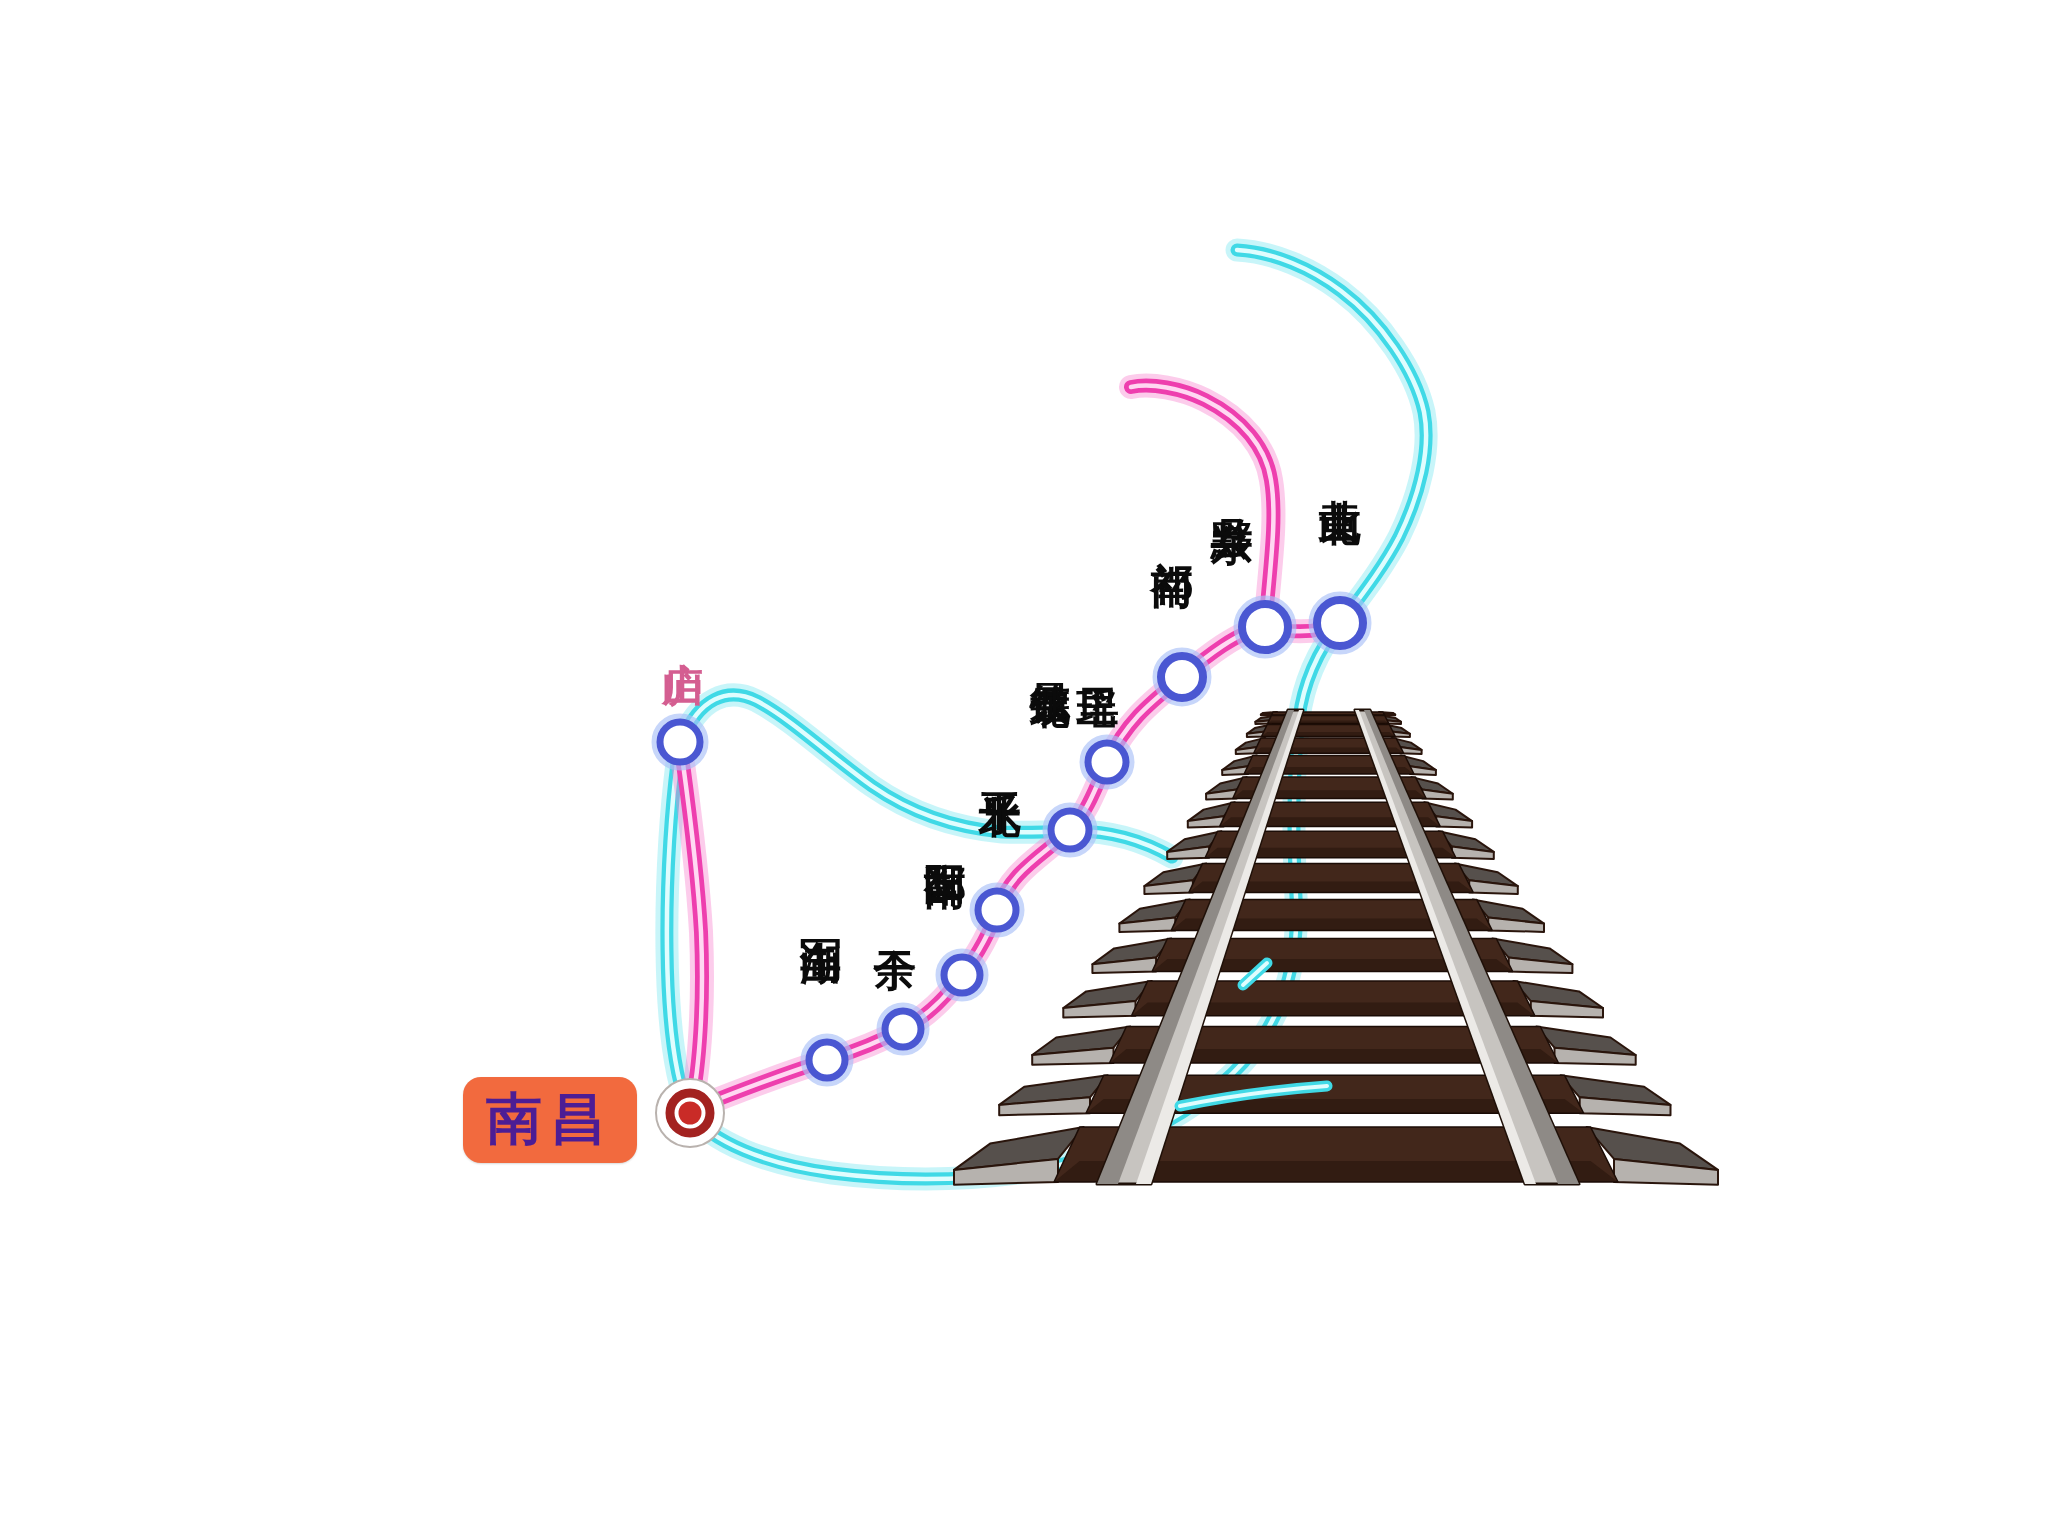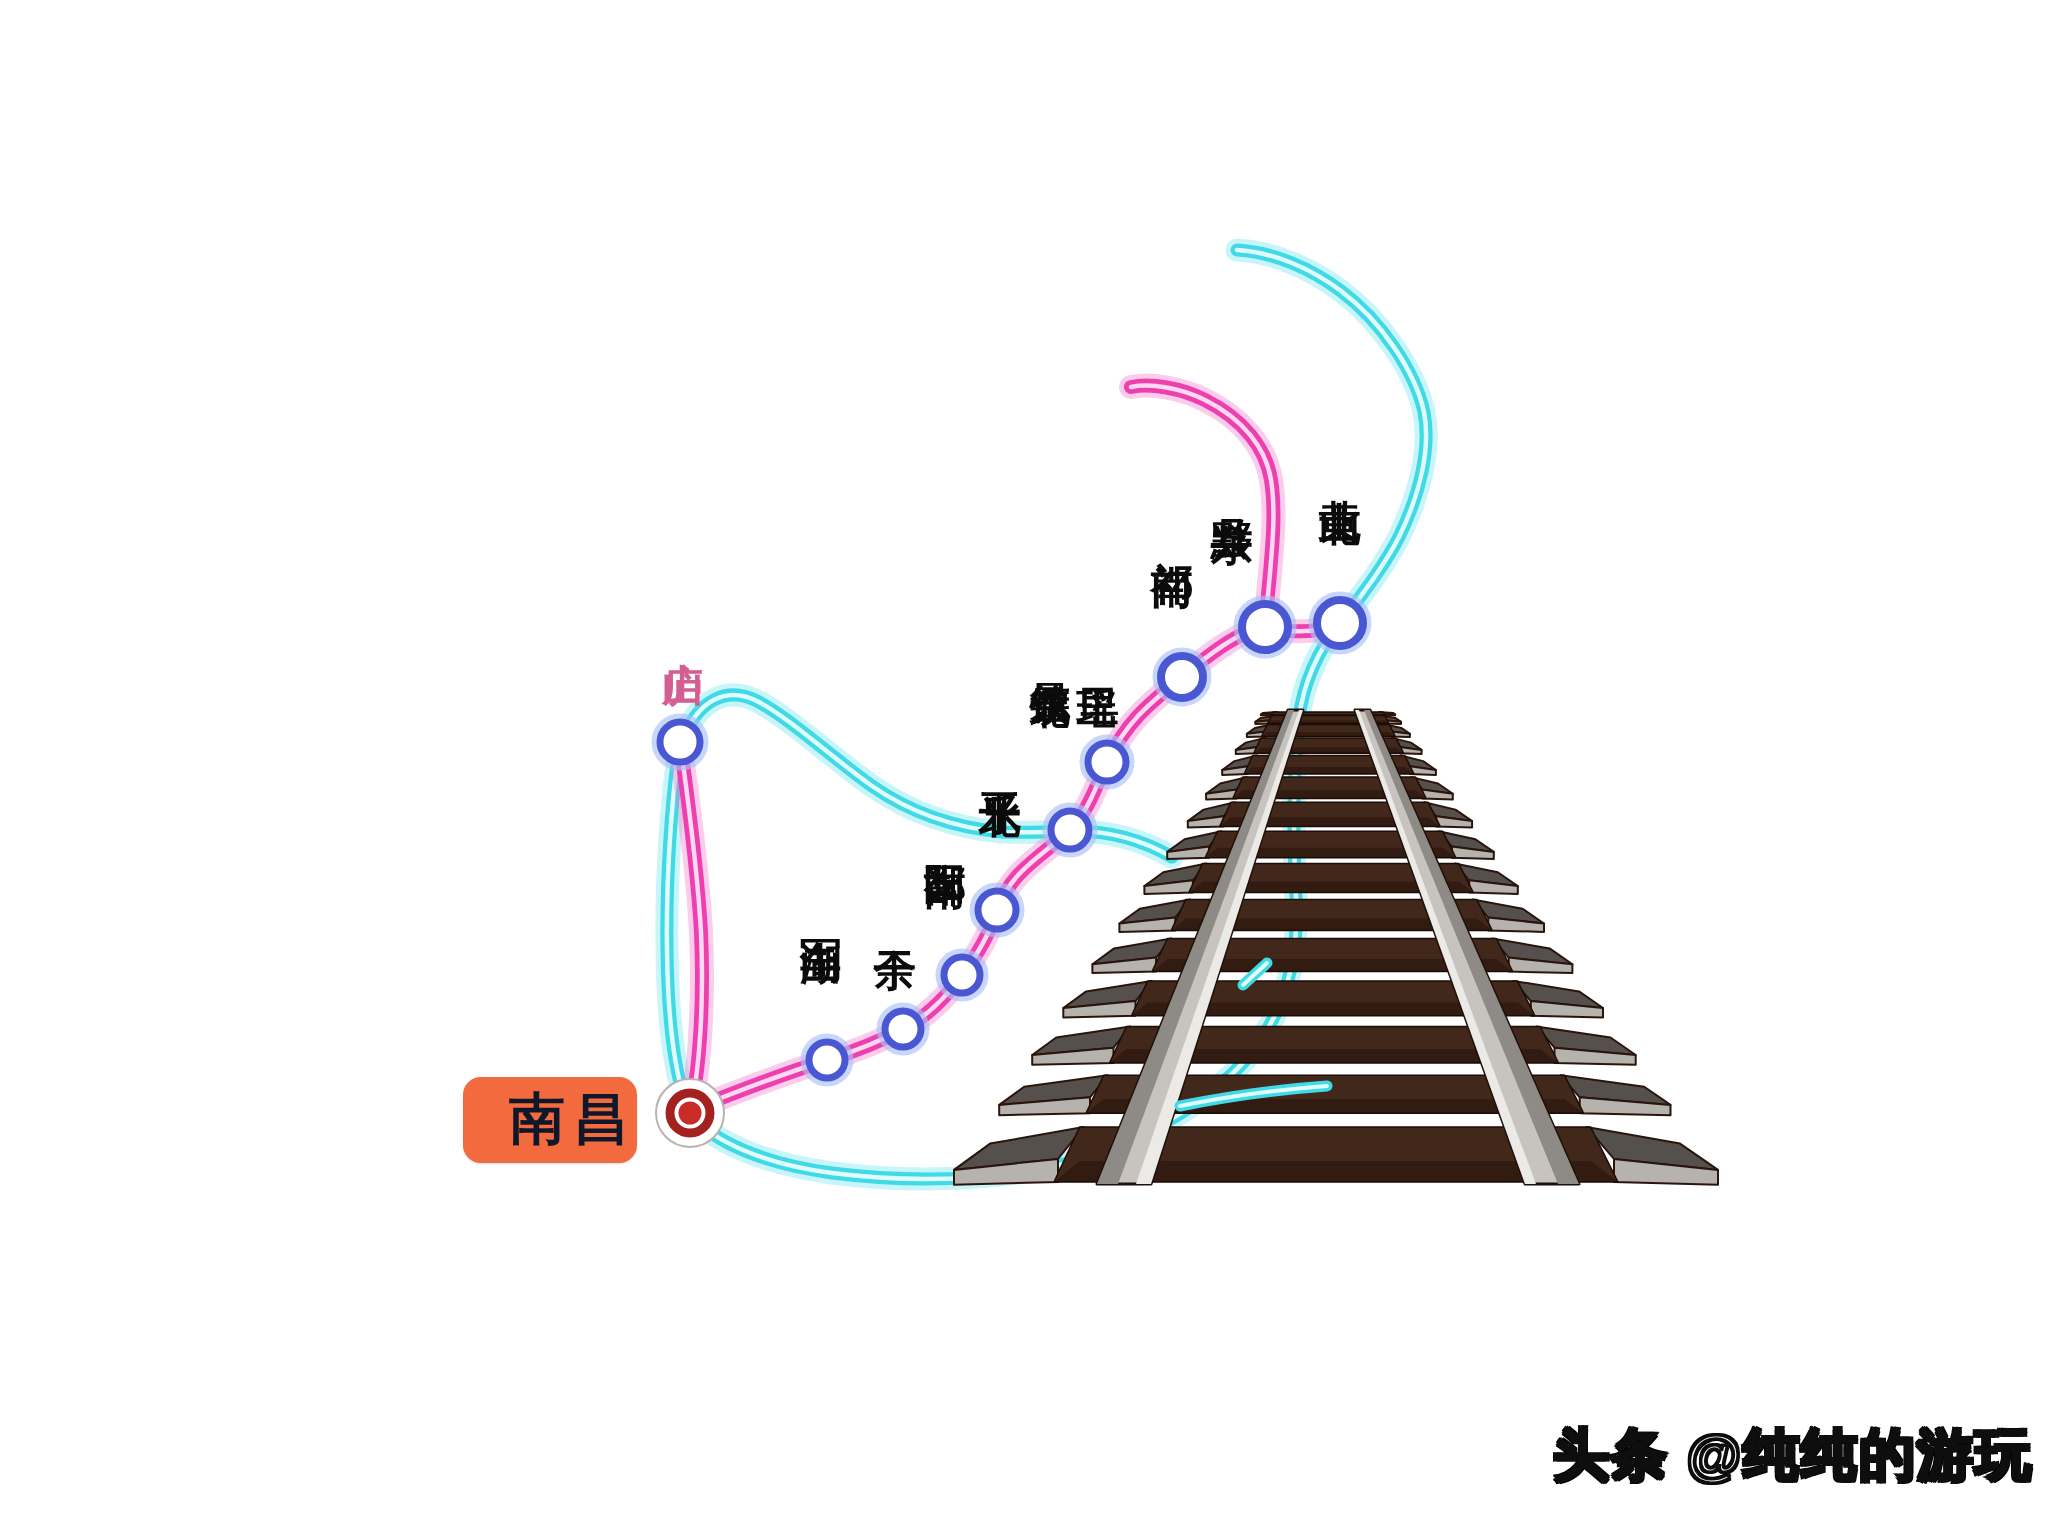--- a/index.html
+++ b/index.html
@@ -20,22 +20,22 @@
     position:absolute;
     writing-mode:vertical-rl;text-orientation:upright;
     font-size:42px;font-weight:700;color:#0b0b0b;line-height:1.04;letter-spacing:2px;
     white-space:nowrap;user-select:none;
   }
   .vlabel.small{font-size:40px;}
   #lushan-label{color:var(--lushan,#d45e91);font-size:42px;font-weight:700;}
   #origin-box{
     position:absolute;left:463px;top:1077px;width:174px;height:86px;
     background:var(--origin-bg,#f26a3e);border-radius:18px;
-    display:flex;align-items:center;justify-content:flex-end;
-    color:#0f172a;font-size:56px;font-weight:700;letter-spacing:8px;
+    display:flex;align-items:center;justify-content:center;
+    color:#4c1d95;font-size:56px;font-weight:700;letter-spacing:8px;
     box-shadow:0 1px 2px rgba(0,0,0,.15);
   }
   #watermark{
     position:absolute;left:1553px;top:1418px;
     font-size:56px;font-weight:700;color:#ffffff;letter-spacing:2px;
     -webkit-text-stroke:3px #0e0e0e;
     text-shadow:2px 2px 0 #000,-2px -2px 0 #000,2px -2px 0 #000,-2px 2px 0 #000;
     white-space:nowrap;user-select:none;
   }
 </style>
@@ -258,14 +258,13 @@
   <div class="vlabel" style="left:1076px;top:652px">瑶里</div>
   <div class="vlabel" style="left:1150px;top:528px">祁门南</div>
   <div class="vlabel" style="left:1210px;top:484px">黟县东</div>
   <div class="vlabel" style="left:1318px;top:466px">黄山北</div>
   <div class="vlabel" id="lushan-label" style="left:661px;top:628px">庐山</div>
 
   <div id="origin-box">
     <span>南昌</span>
   </div>
 
-  <div id="watermark">头条 @纯纯的游玩</div>
 </div>
 
 </body></html>

